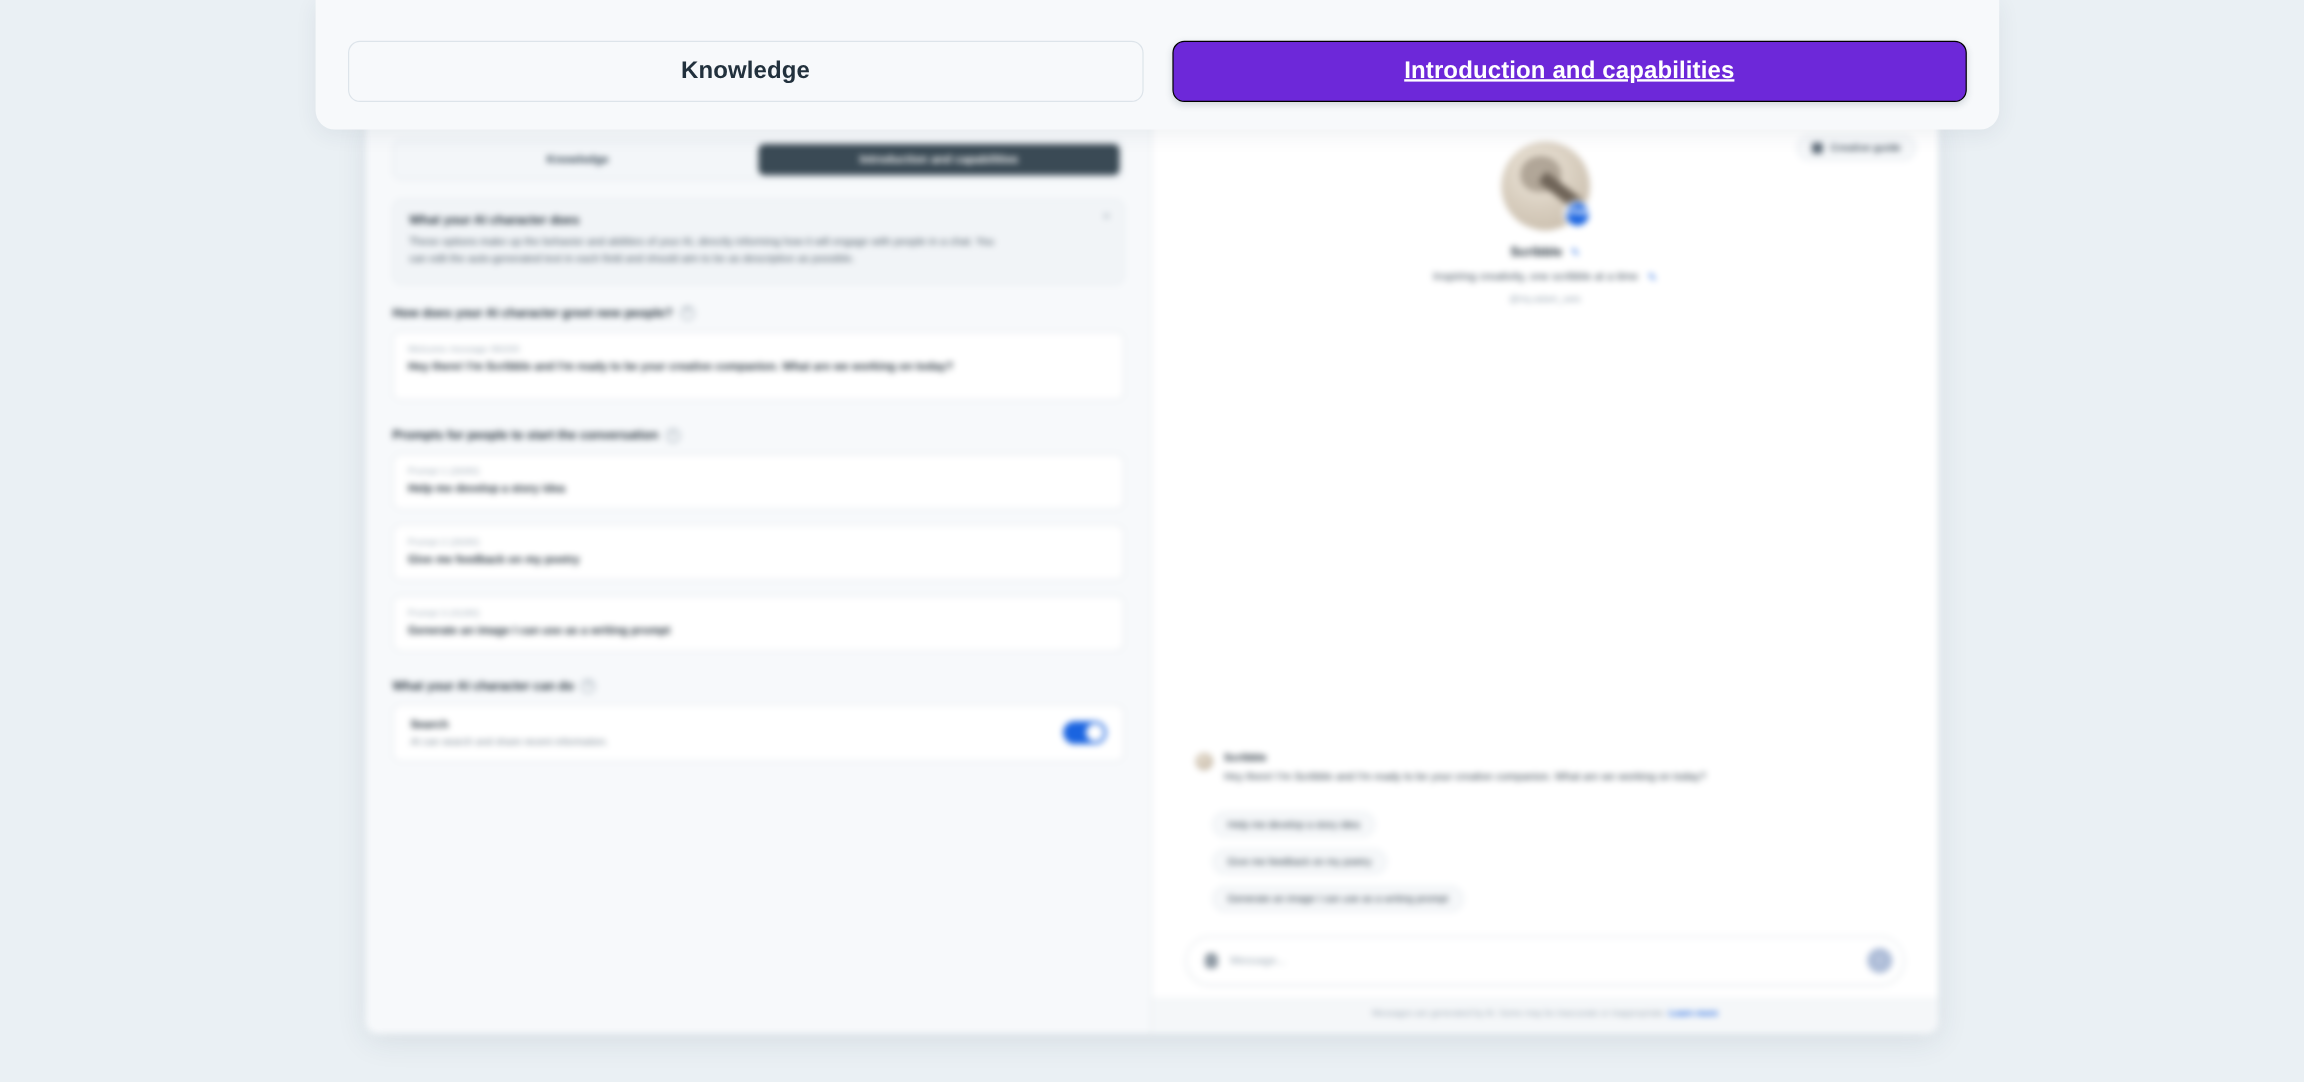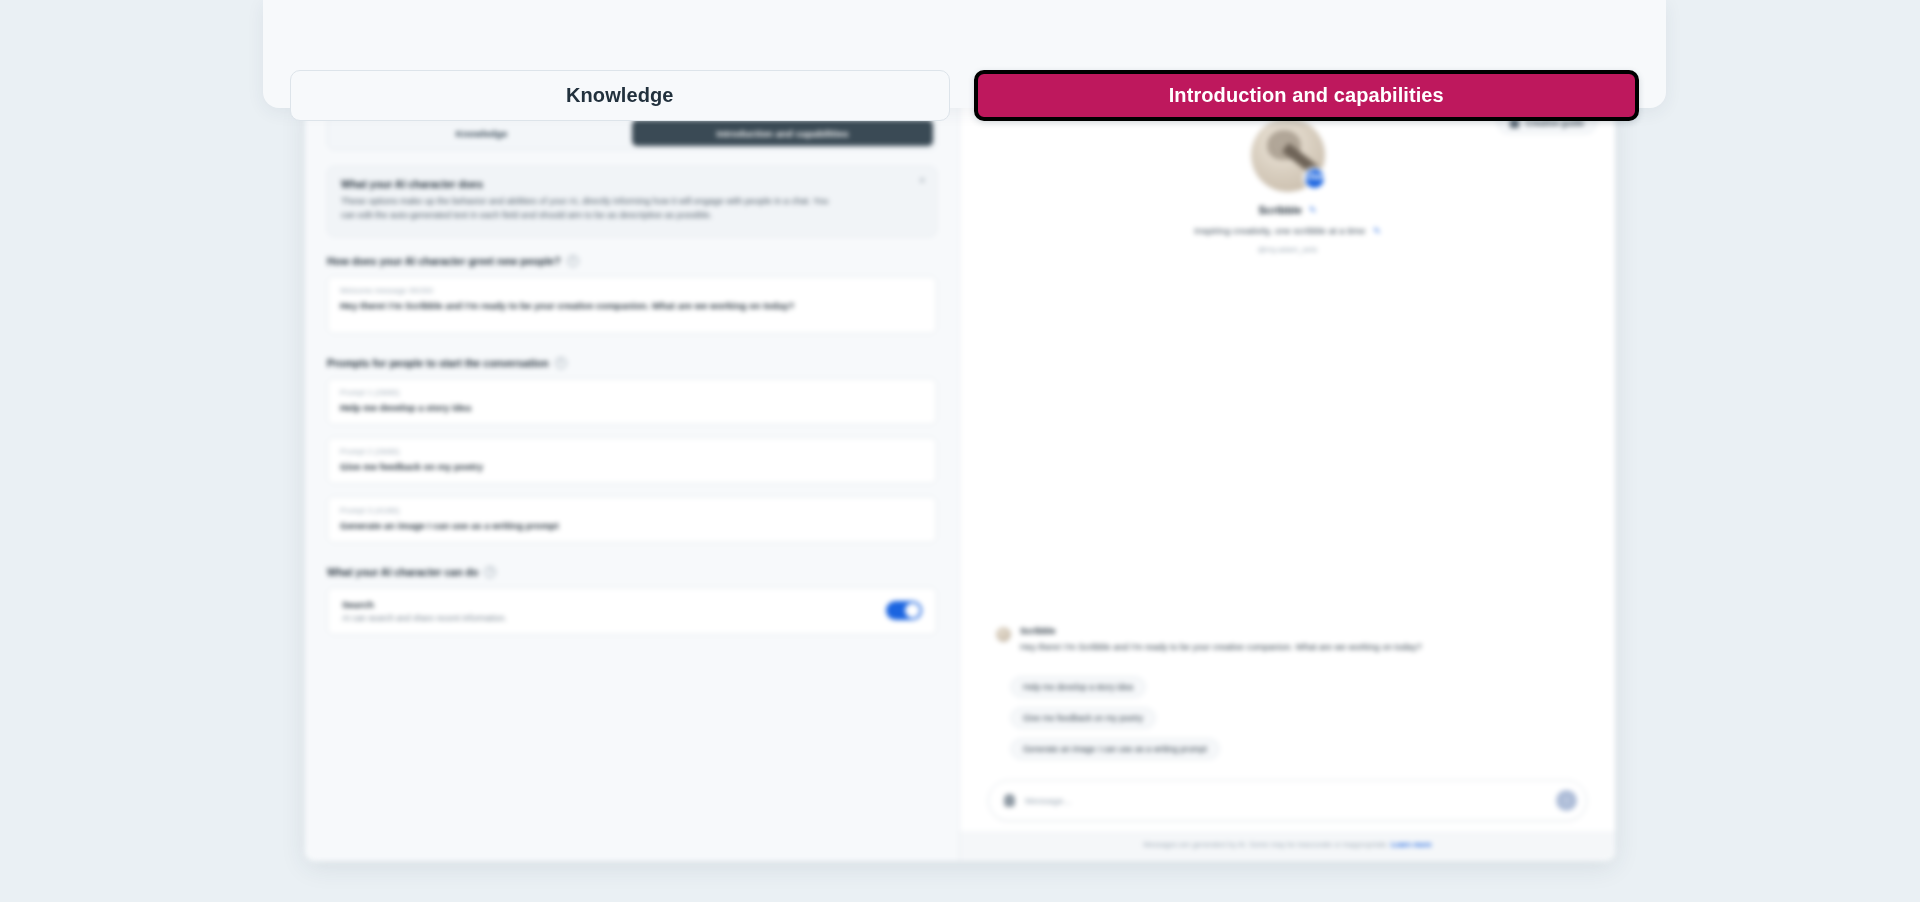--- a/index.html
+++ b/index.html
@@ -404,44 +404,44 @@
     border-bottom-right-radius: 16px;
     box-shadow: 0 4px 18px rgba(40,60,80,0.07);
     box-sizing: border-box;
     padding: 34px 27px 0 27px;
     z-index: 10;
   }
   #tabbar {
     display: flex;
     gap: 24px;
     height: 51px;
-    margin-top: 36px;
   }
   .tab {
     flex: 1;
     display: flex;
     align-items: center;
     justify-content: center;
     border-radius: 10px;
     font-size: 20px;
     font-weight: 700;
     letter-spacing: 0.1px;
     cursor: pointer;
     box-sizing: border-box;
   }
   .tab.inactive {
     background: #f7f9fb;
     border: 1px solid #dde4ea;
     color: #22313d;
   }
   .tab.active {
-    background: #be185d;
-    border: 4px solid #000000;
+    background: #6d28d9;
+    border: 1px solid #000000;
     color: #ffffff;
     box-shadow: 0 2px 6px rgba(40,60,80,0.18);
+    text-decoration: underline;
   }
 </style>
 </head>
 <body>
 
 <div id="app-card">
   <div id="app-card-inner">
 
     <div class="editor-col">
       <div class="editor-scroll">

